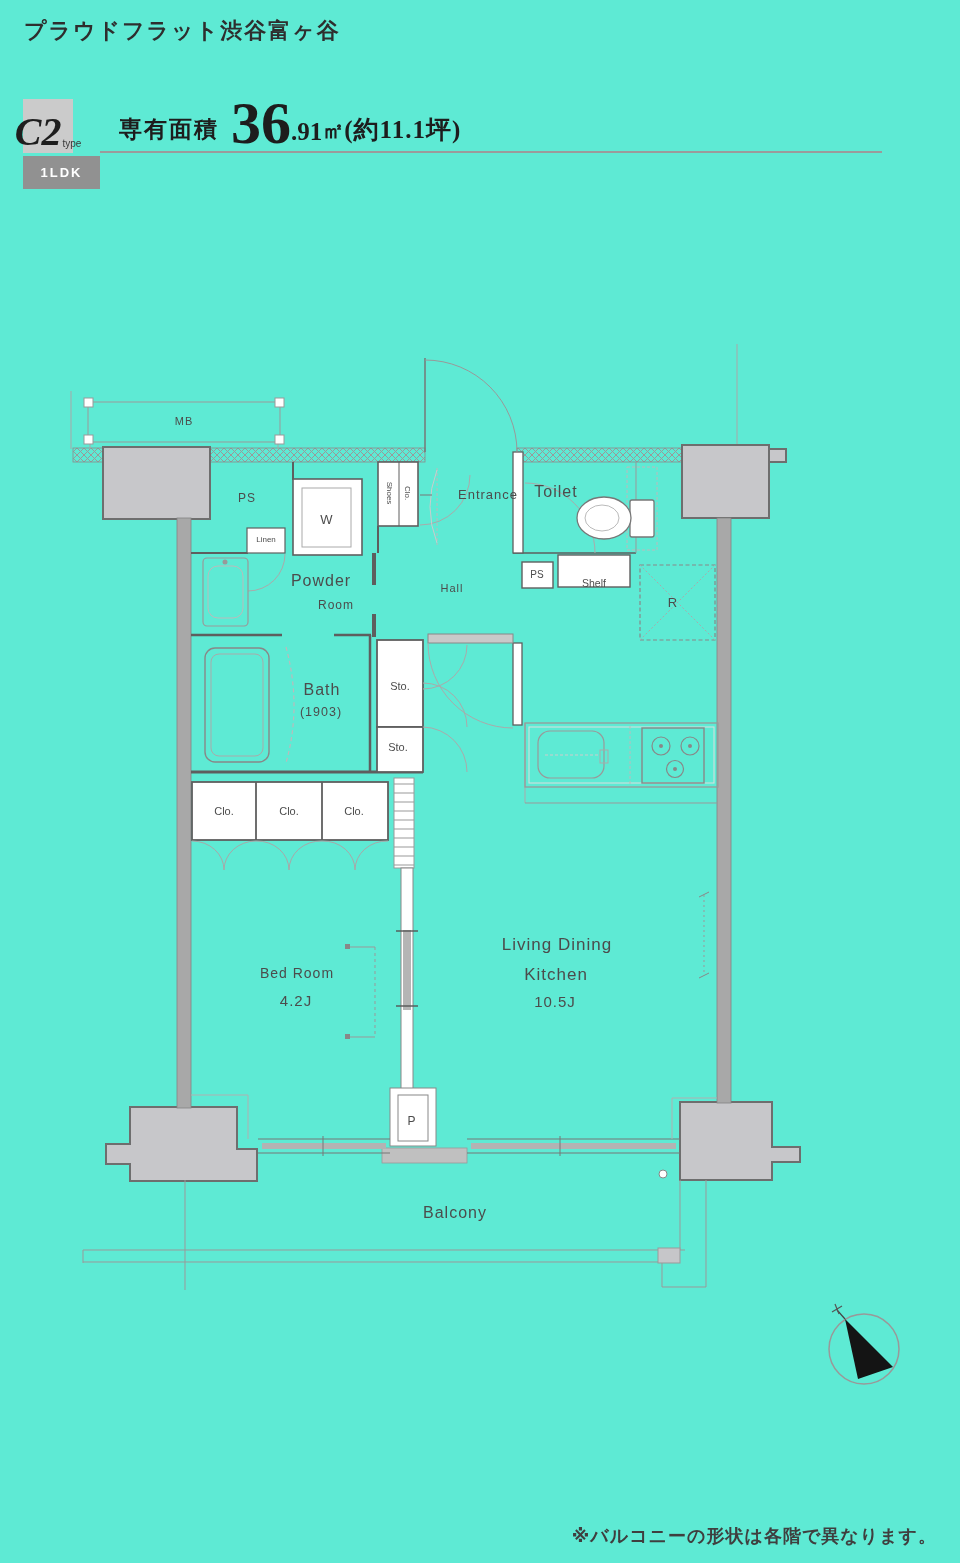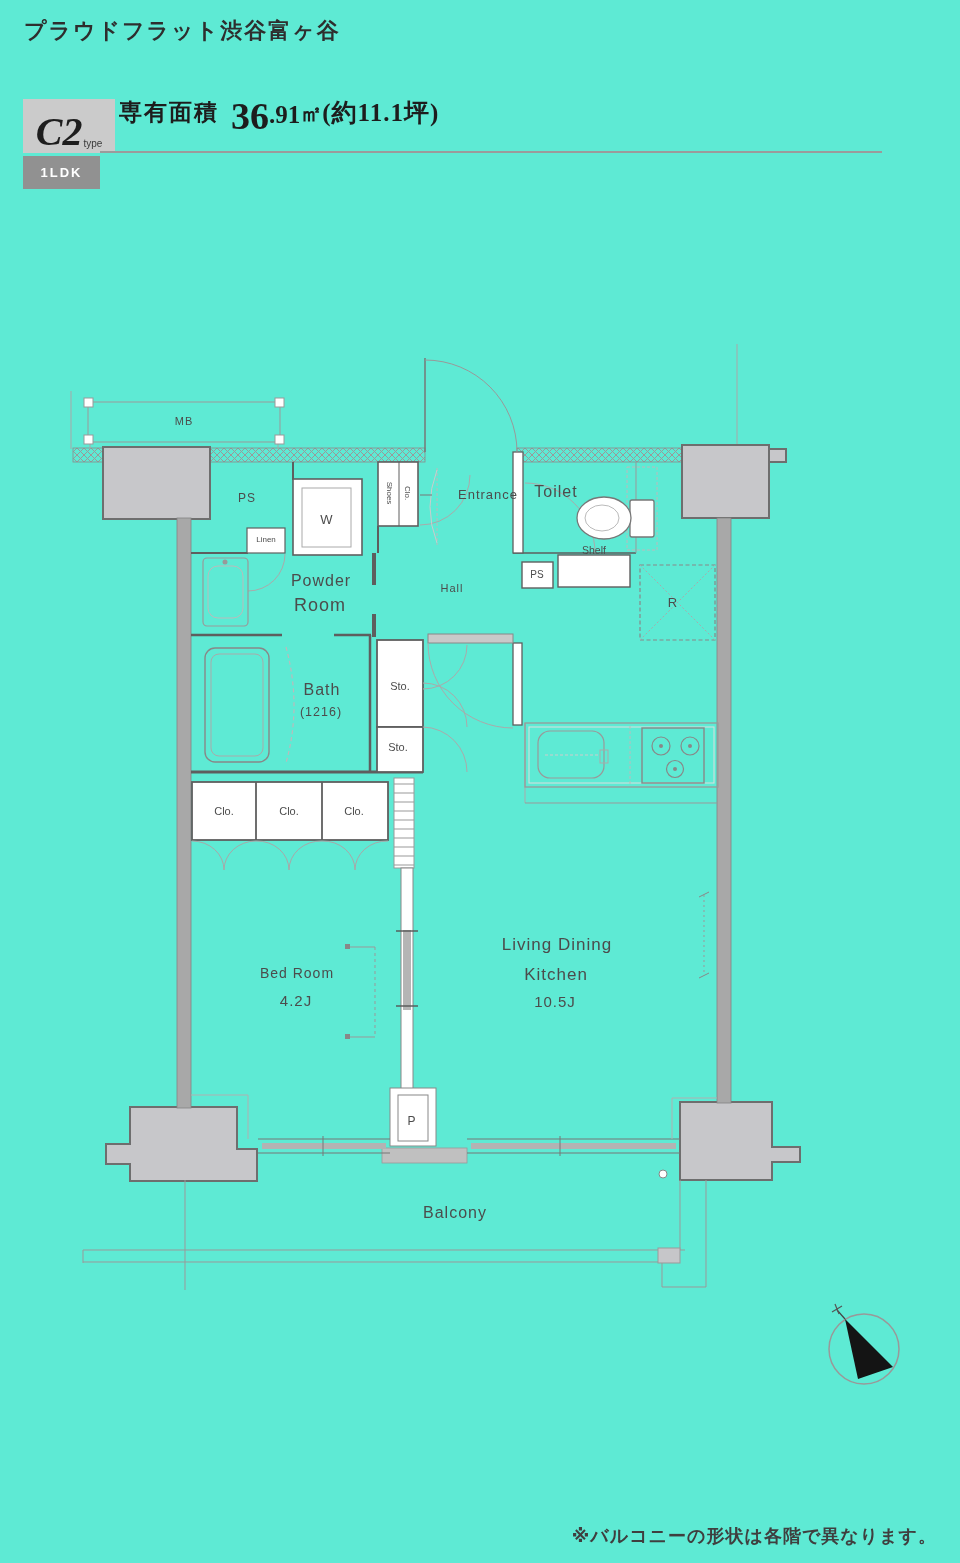--- a/index.html
+++ b/index.html
@@ -4,33 +4,33 @@
 <style>
   html,body{margin:0;padding:0;background:#fff;}
   .page{position:relative;width:960px;height:1563px;background:#5eead4;overflow:hidden;
         font-family:"Liberation Sans","DejaVu Sans",sans-serif;}
   .lbl{position:absolute;transform:translate(-50%,-50%);white-space:nowrap;
        color:var(--text_mid,#4c4c4c);letter-spacing:1px;line-height:1;}
   .vlbl{position:absolute;transform:translate(-50%,-50%);writing-mode:vertical-rl;
         color:var(--text_mid,#4c4c4c);letter-spacing:1px;line-height:1;white-space:nowrap;}
   .title{position:absolute;left:24px;top:16px;font-size:22px;font-weight:bold;
          color:var(--text_dark,#2e2e2e);letter-spacing:2px;}
-  .typebox{position:absolute;left:23px;top:99px;width:92px;height:54px;
+  .typebox{position:absolute;left:23px;top:99px;width:50px;height:54px;
            background:var(--type_box_bg,#cbcbcb);display:flex;align-items:flex-end;
            justify-content:center;padding-bottom:4px;box-sizing:border-box;}
   .typebox .c2{font-family:"Liberation Serif","DejaVu Serif",serif;font-style:italic;
                font-weight:bold;font-size:40px;line-height:.85;color:#1e1e1e;}
   .typebox .tp{font-size:10px;color:#3a3a3a;margin-left:1px;}
   .badge{position:absolute;left:23px;top:156px;width:77px;height:33px;
          background:var(--badge_bg,#919191);color:#fff;font-weight:bold;font-size:13px;
          display:flex;align-items:center;justify-content:center;letter-spacing:2px;}
   .arealine{position:absolute;left:119px;top:96px;display:flex;align-items:flex-end;
             font-family:"Liberation Serif","DejaVu Serif",serif;color:#1d1d1d;}
   .arealine .al{font-size:23px;font-weight:bold;padding-bottom:5px;letter-spacing:2px;margin-right:12px;}
-  .arealine .big{font-size:38px;font-weight:bold;line-height:.9;}
+  .arealine .big{font-size:60px;font-weight:bold;line-height:.9;}
   .arealine .dec{font-size:25px;font-weight:bold;padding-bottom:4px;}
   .arealine .unit{font-size:22px;font-weight:bold;padding-bottom:4px;}
   .arealine .tsubo{font-size:25px;font-weight:bold;padding-bottom:4px;letter-spacing:1px;}
   .rule{position:absolute;left:100px;top:151px;width:782px;height:2px;
         background:var(--rule,#9b9b9b);}
   .note{position:absolute;right:23px;top:1524px;font-size:18px;font-weight:bold;
         color:#3f3f3f;letter-spacing:1px;}
   svg{position:absolute;left:0;top:0;}
 </style>
 </head>
@@ -248,27 +248,27 @@
   <div class="lbl" style="left:184px;top:421px;font-size:11px;">MB</div>
   <div class="lbl" style="left:247px;top:498px;font-size:12px;">PS</div>
   <div class="lbl" style="left:327px;top:519px;font-size:13px;">W</div>
   <div class="lbl" style="left:266px;top:540px;font-size:8px;letter-spacing:0;">Linen</div>
   <div class="vlbl" style="left:389px;top:493px;font-size:8px;letter-spacing:0;">Shoes</div>
   <div class="vlbl" style="left:407px;top:493px;font-size:8px;letter-spacing:0;">Clo.</div>
   <div class="lbl" style="left:488px;top:494px;font-size:13px;">Entrance</div>
   <div class="lbl" style="left:556px;top:492px;font-size:16px;">Toilet</div>
   <div class="lbl" style="left:452px;top:588px;font-size:11px;">Hall</div>
   <div class="lbl" style="left:321px;top:581px;font-size:16px;">Powder</div>
-  <div class="lbl" style="left:320px;top:605px;font-size:18px;">Room</div>
+  <div class="lbl" style="left:336px;top:605px;font-size:12px;">Room</div>
   <div class="lbl" style="left:322px;top:690px;font-size:16px;">Bath</div>
-  <div class="lbl" style="left:321px;top:712px;font-size:12.5px;">(1216)</div>
+  <div class="lbl" style="left:321px;top:712px;font-size:12.5px;">(1903)</div>
   <div class="lbl" style="left:400px;top:686px;font-size:11px;letter-spacing:0;">Sto.</div>
   <div class="lbl" style="left:398px;top:747px;font-size:11px;letter-spacing:0;">Sto.</div>
   <div class="lbl" style="left:537px;top:575px;font-size:10px;letter-spacing:0;">PS</div>
-  <div class="lbl" style="left:594px;top:550px;font-size:10.5px;letter-spacing:0;">Shelf</div>
+  <div class="lbl" style="left:594px;top:583px;font-size:10.5px;letter-spacing:0;">Shelf</div>
   <div class="lbl" style="left:673px;top:602px;font-size:13px;">R</div>
   <div class="lbl" style="left:224px;top:811px;font-size:11px;letter-spacing:0;">Clo.</div>
   <div class="lbl" style="left:289px;top:811px;font-size:11px;letter-spacing:0;">Clo.</div>
   <div class="lbl" style="left:354px;top:811px;font-size:11px;letter-spacing:0;">Clo.</div>
   <div class="lbl" style="left:297px;top:973px;font-size:14px;">Bed Room</div>
   <div class="lbl" style="left:296px;top:1000px;font-size:15px;">4.2J</div>
   <div class="lbl" style="left:557px;top:944px;font-size:17px;">Living Dining</div>
   <div class="lbl" style="left:556px;top:974px;font-size:17px;">Kitchen</div>
   <div class="lbl" style="left:555px;top:1001px;font-size:15px;">10.5J</div>
   <div class="lbl" style="left:412px;top:1121px;font-size:12px;">P</div>

